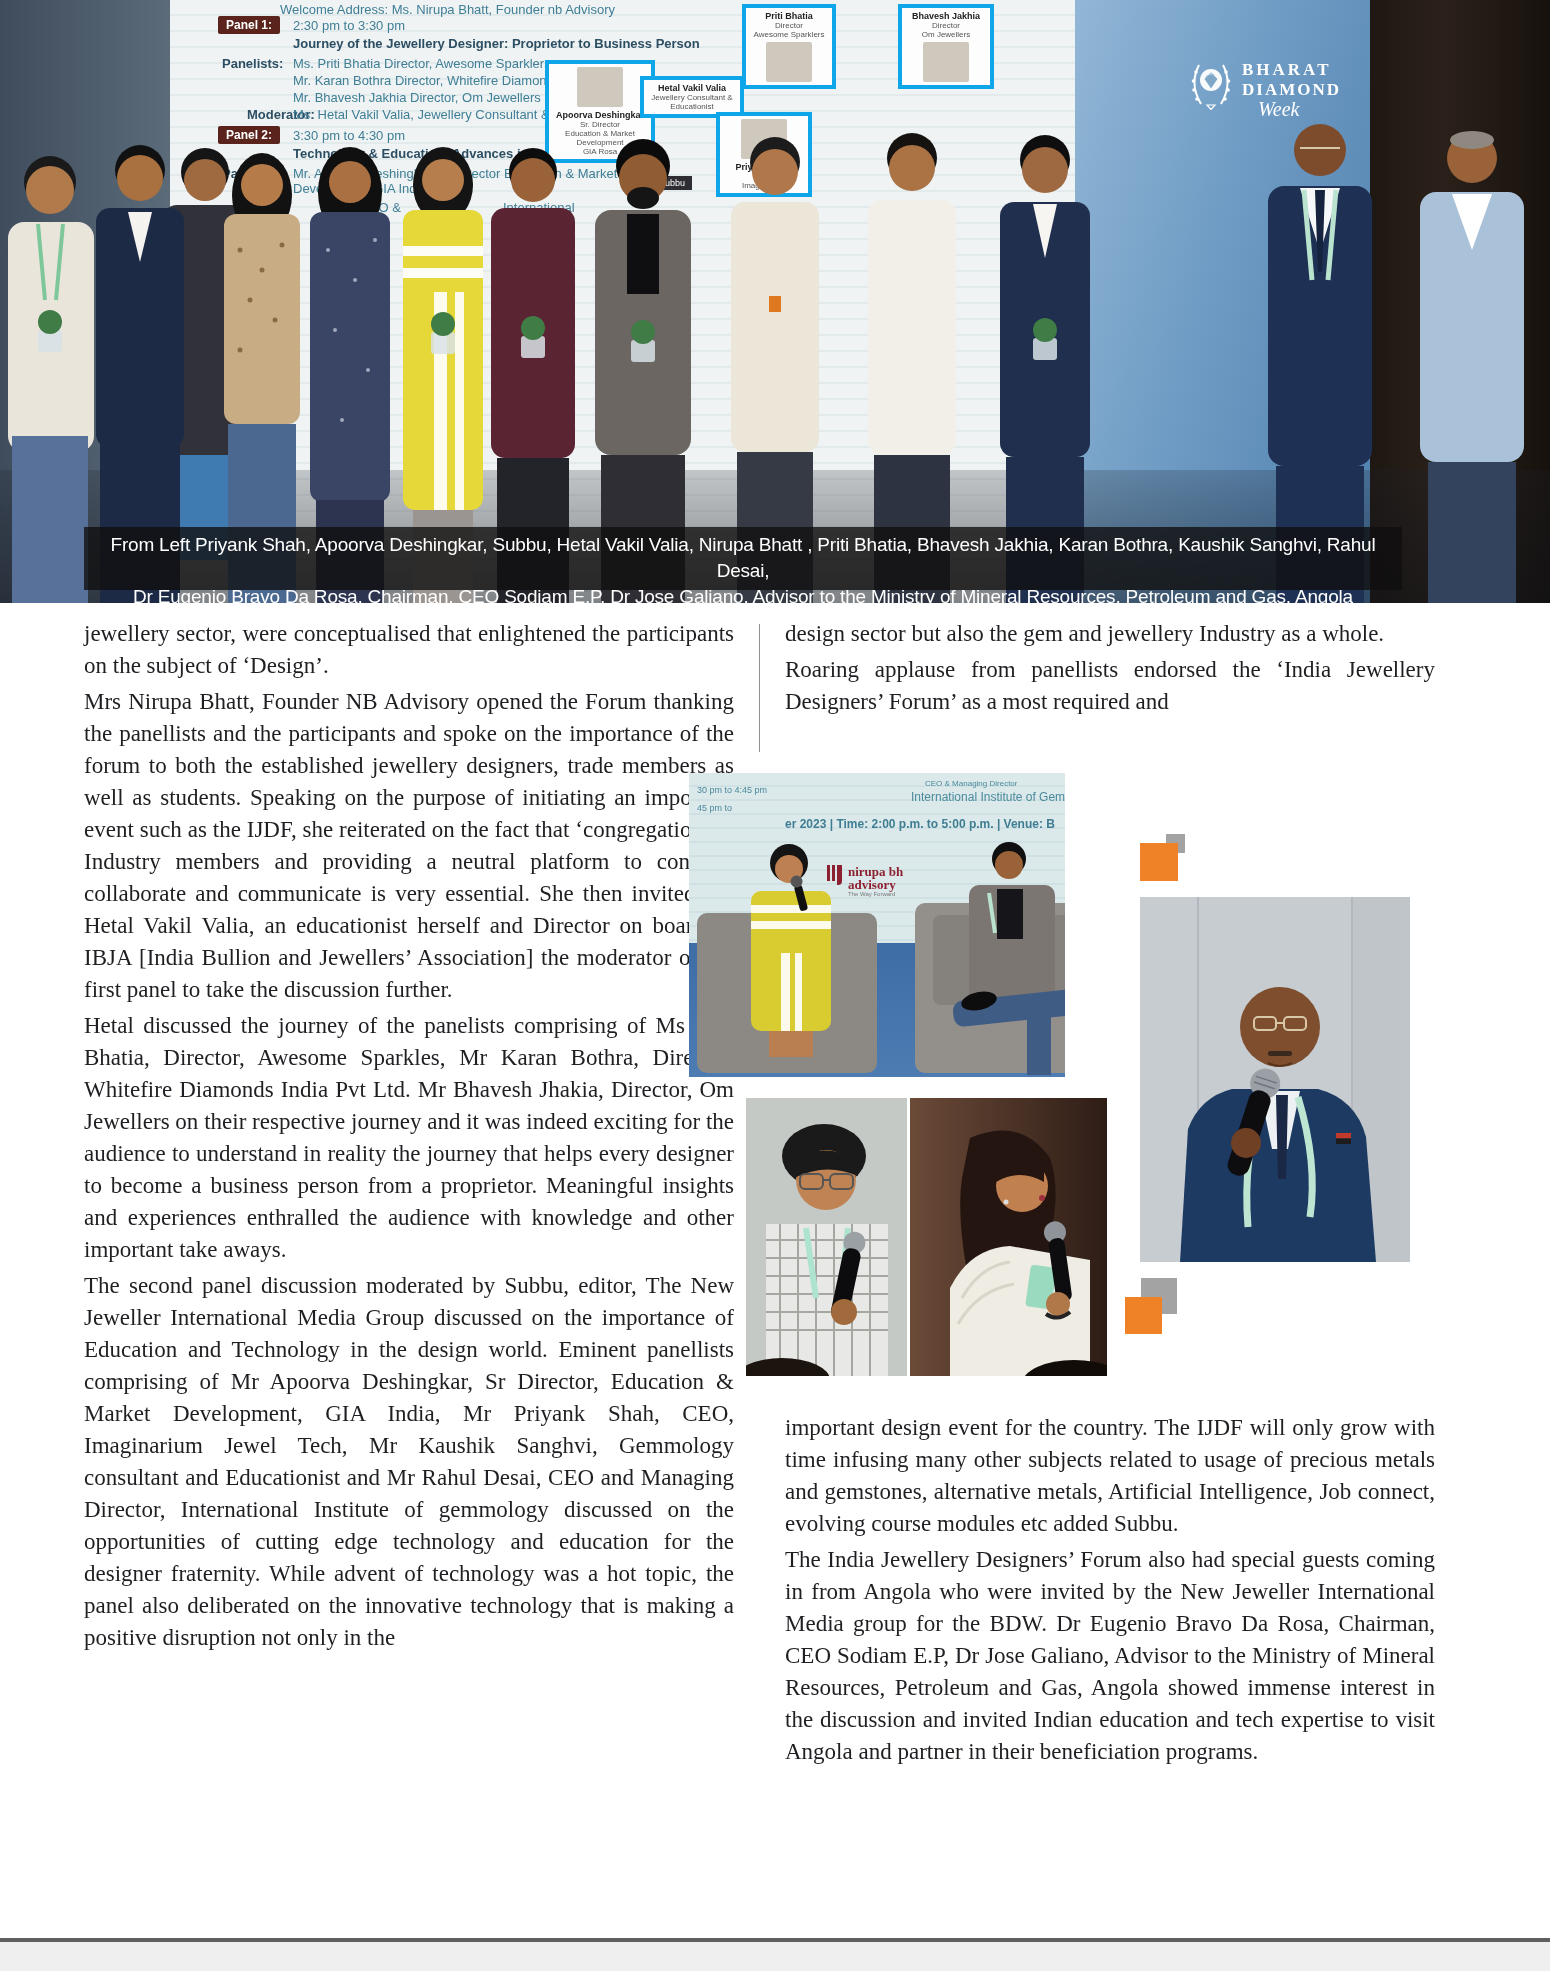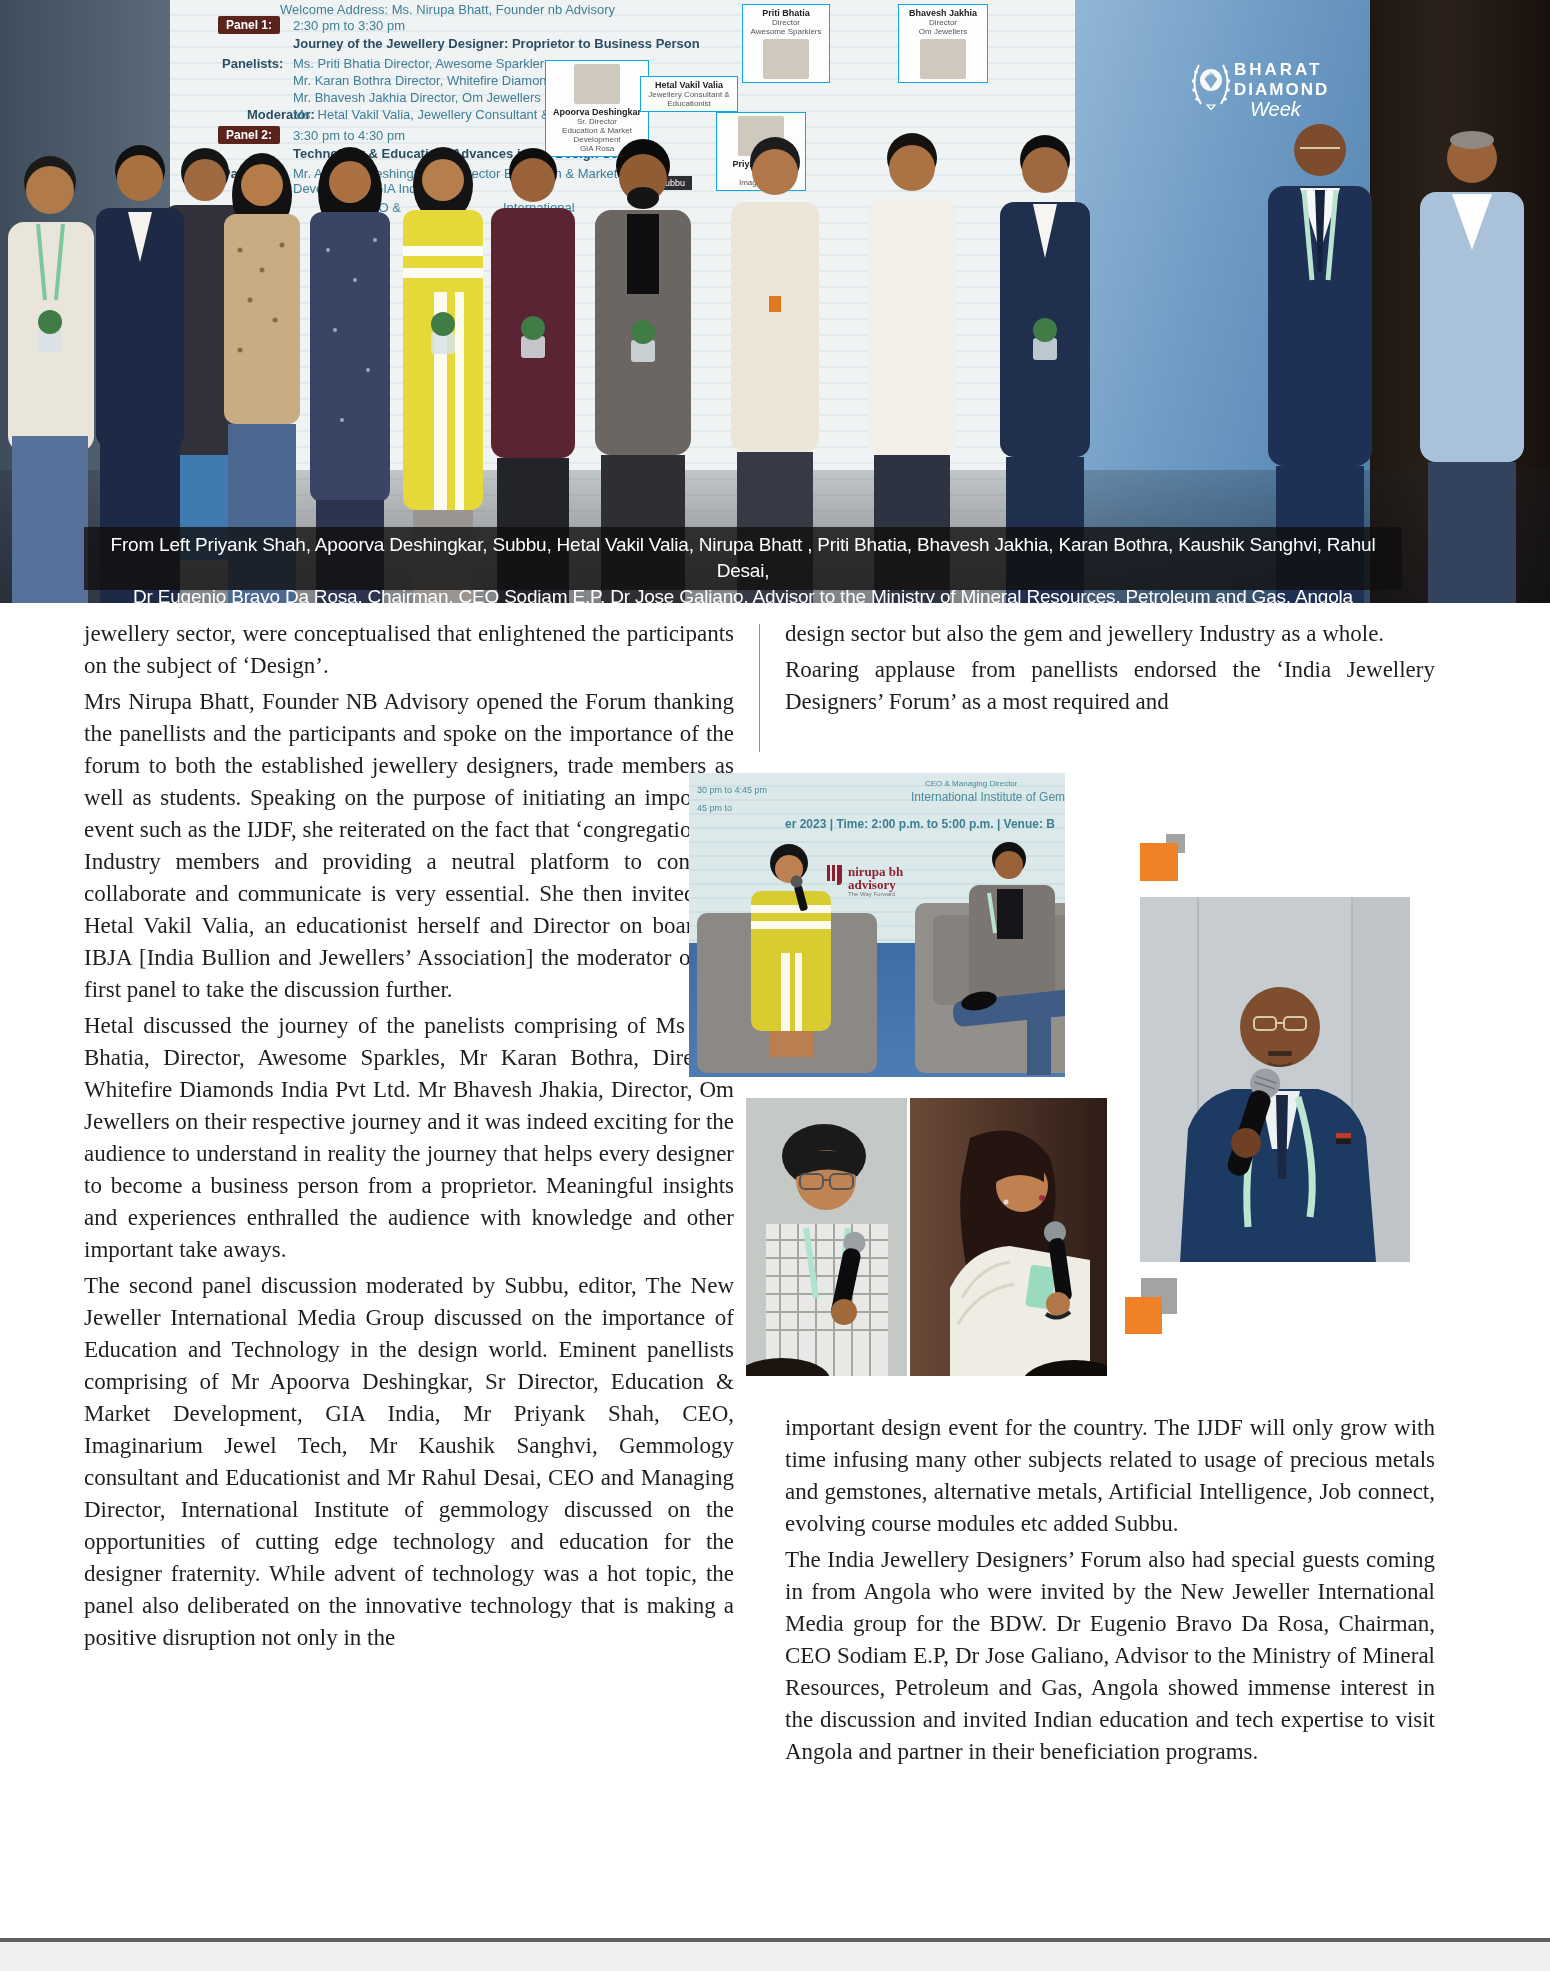--- a/index.html
+++ b/index.html
@@ -17,28 +17,28 @@
       background:linear-gradient(90deg,#1e1712,#2b211a 40%,#17110d);}
   .hero-stage{position:absolute;left:0;top:470px;width:1550px;height:133px;
       background:linear-gradient(180deg,rgba(30,35,45,.22),rgba(15,18,24,.5));}
   .people-svg{position:absolute;left:0;top:0;width:1550px;height:603px;}
   
   .sched{position:absolute;color:#3f7e95;font-size:13px;white-space:nowrap;}
   .sched.b{font-weight:700;color:#2c4e63;}
   .plabel{position:absolute;background:#5a241c;color:#fff;font-size:12px;font-weight:700;
       padding:2px 8px;border-radius:2px;}
   
-  .ncard{position:absolute;background:#fdfdfd;border:1px solid #0ea5e9;padding:3px 4px;
+  .ncard{position:absolute;background:#fdfdfd;border:4px solid #0ea5e9;padding:3px 4px;
       font-size:8px;line-height:9px;color:#555;text-align:center;}
   .ncard .nm{font-weight:700;color:#222;font-size:9px;line-height:10px;}
   .ncard .ph{margin:3px auto 0;width:46px;height:40px;background:#cfc8bd;border-radius:2px;}
   .subbu-tag{position:absolute;background:#2d2d33;color:#fff;font-size:9px;padding:2px 7px;}
   
   .logo{position:absolute;left:1188px;top:60px;display:flex;color:#fff;align-items:flex-start;}
-  .logo-text{font-family:Liberation Sans, sans-serif;}
+  .logo-text{margin-left:8px;font-family:Liberation Serif, serif;}
   .logo-text .l1{font-size:17px;font-weight:700;letter-spacing:3px;}
   .logo-text .l2{font-size:17px;font-weight:700;letter-spacing:2px;}
   .logo-text .l3{font-size:20px;font-style:italic;padding-left:16px;margin-top:-2px;}
   
   .caption{position:absolute;left:84px;top:527px;width:1318px;height:63px;
       background:rgba(16,14,14,.78);color:#fff;text-align:center;
       font-size:19px;line-height:26px;padding-top:5px;box-sizing:border-box;letter-spacing:-0.2px;}
   
   .col{position:absolute;width:650px;}
   .col p{margin:0 0 4px;font-family:"Liberation Serif",serif;font-size:23px;line-height:32px;

